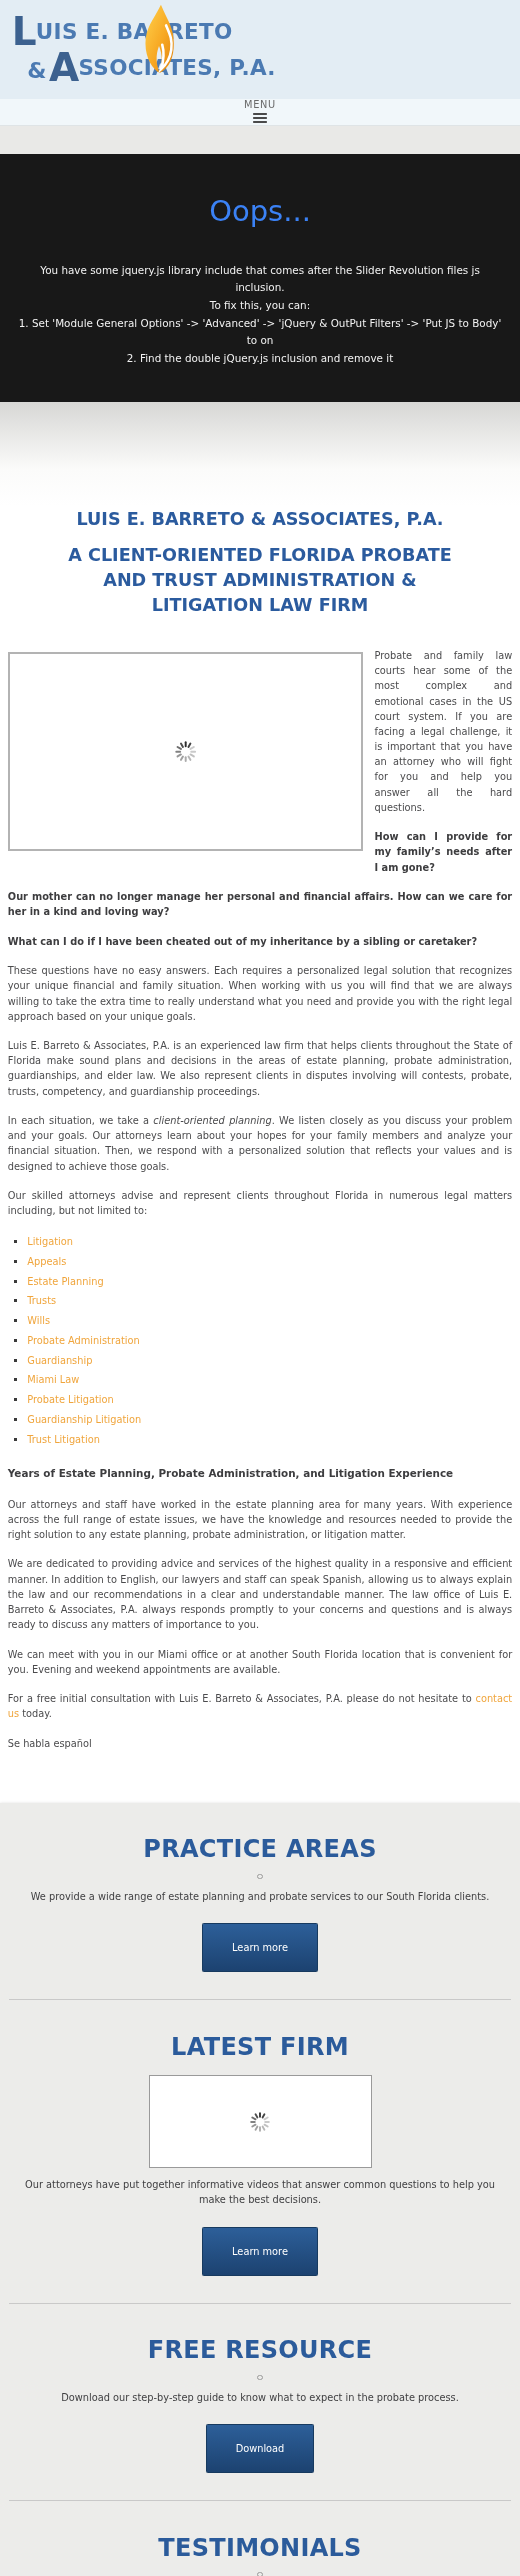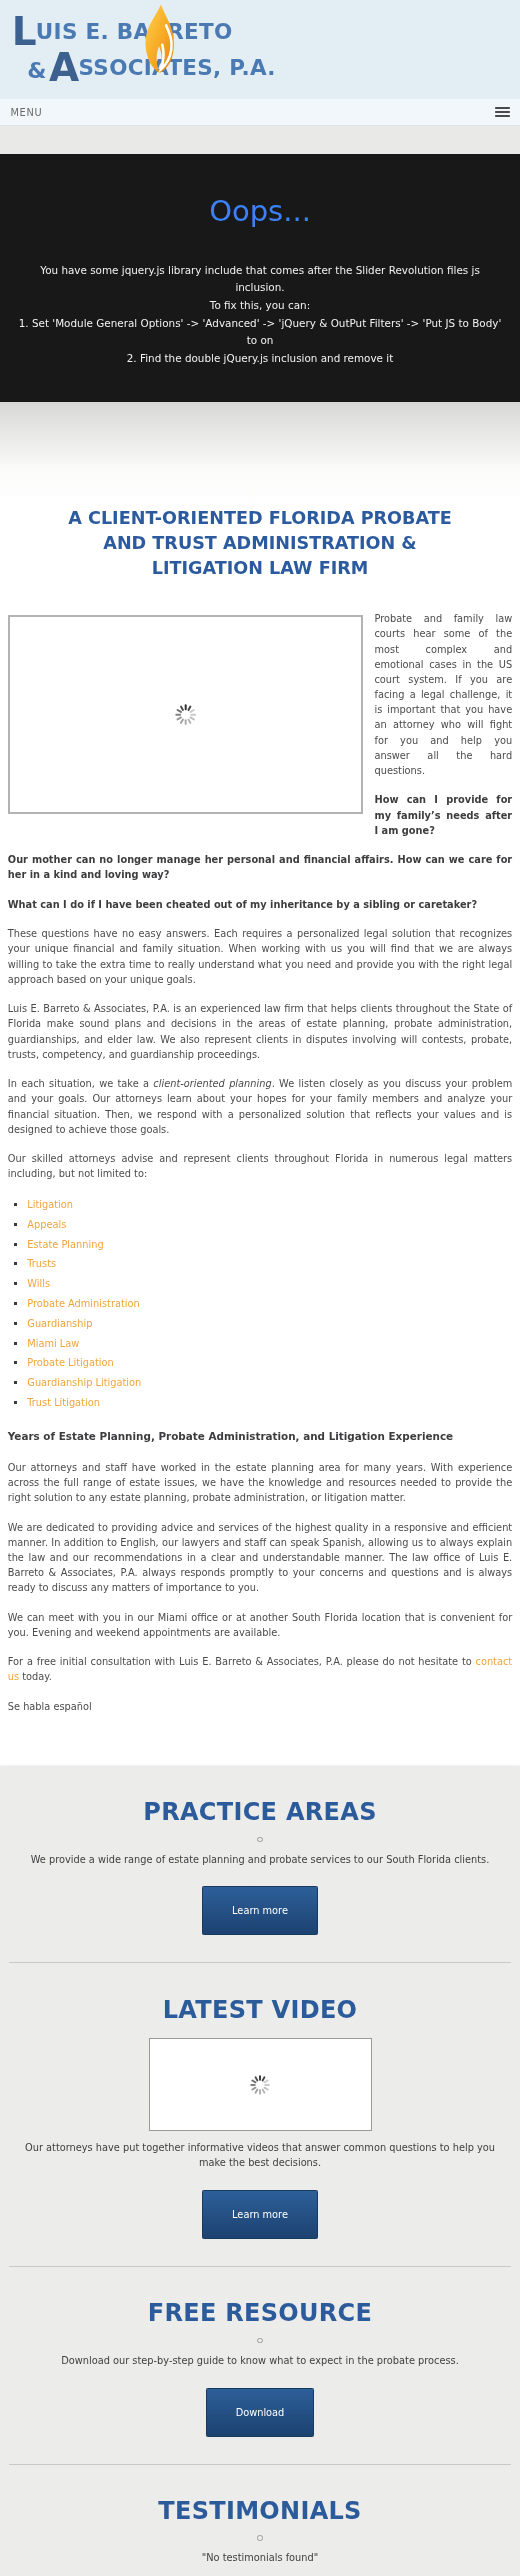--- a/index.html
+++ b/index.html
@@ -8,21 +8,21 @@
   
   .site-header { height:99px; background:#e3edf4; position:relative; overflow:hidden; }
   .logo { position:absolute; left:11.7px; top:11.7px; line-height:1; }
   .logo-line { white-space:nowrap; }
   .logo-big { font-size:39px; font-weight:bold; color:#3c618f; vertical-align:-6.5px; letter-spacing:-0.7px; }
   .logo-rest { font-size:21.5px; font-weight:bold; color:#4b7ab2; letter-spacing:0.3px; }
   .logo-amp { font-size:22px; font-weight:bold; color:#4b7ab2; vertical-align:-3.9px; margin-right:2.6px; }
   .l2 { margin-left:15.6px; margin-top:-2.6px; }
   .flame { position:absolute; left:127px; top:-9px; }
 
-  .menu-bar { height:26px; background:#f1f7fa; border-bottom:0.7px solid #dfe4e6; display:flex; align-items:center; justify-content:space-between; padding:0 10.4px; }
+  .menu-bar { height:26px; background:#f1f7fa; border-bottom:0.7px solid #dfe4e6; display:flex; align-items:center; justify-content:space-between; padding:0 10.4px;flex-direction:column; }
   .menu-label { color:#6a6a6a; font-size:9.8px; letter-spacing:0.7px; }
   .hamburger { width:14.3px; display:inline-block; cursor:pointer; }
   .hamburger span { display:block; height:2px; background:#4a4a4a; margin:2px 0; border-radius:0.7px; }
 
   .gray-strip { height:28px; background:#e9e9e7; }
 
   
   .hero { background:#181818; color:#f2f2f2; text-align:center; padding:22px 18px 34px; }
   .hero-title { font-size:29px; font-weight:normal; margin:18px 0 34px; color:#3b82f6; }
   .hero p { font-size:10.4px; line-height:1.62; margin:1.3px auto; max-width:494px; }
@@ -98,20 +98,21 @@
   <div class="hero-title">Oops...</div>
   <p>You have some jquery.js library include that comes after the Slider Revolution files js inclusion.</p>
   <p>To fix this, you can:</p>
   <p>1. Set 'Module General Options' -&gt; 'Advanced' -&gt; 'jQuery &amp; OutPut Filters' -&gt; 'Put JS to Body' to on</p>
   <p>2. Find the double jQuery.js inclusion and remove it</p>
 </div>
 
 <div class="fade-strip"></div>
 
 <div class="content">
+  <h1 class="intro-title">LUIS E. BARRETO &amp; ASSOCIATES, P.A.</h1>
   <h2 class="intro-subtitle">A CLIENT-ORIENTED FLORIDA PROBATE AND TRUST ADMINISTRATION &amp; LITIGATION LAW FIRM</h2>
 
   <div class="article">
     <div class="img-box">
       <svg width="23.4" height="23.4" viewBox="0 0 36 36">
         <g fill="#2d2d2d">
           <rect x="16.5" y="2" width="3" height="9" rx="1.5" opacity="1"></rect>
           <rect x="16.5" y="2" width="3" height="9" rx="1.5" opacity="0.9" transform="rotate(30 18 18)"></rect>
           <rect x="16.5" y="2" width="3" height="9" rx="1.5" opacity="0.25" transform="rotate(60 18 18)"></rect>
           <rect x="16.5" y="2" width="3" height="9" rx="1.5" opacity="0.25" transform="rotate(90 18 18)"></rect>
@@ -164,21 +165,21 @@
   <div class="section">
     <h2 class="section-title">PRACTICE AREAS</h2>
     <span class="ornament"></span>
     <p class="section-text">We provide a wide range of estate planning and probate services to our South Florida clients.</p>
     <a class="btn" href="#">Learn more</a>
   </div>
 
   <div class="divider"></div>
 
   <div class="section">
-    <h2 class="section-title">LATEST VIDEO</h2>
+    <h2 class="section-title">LATEST FIRM</h2>
     <div class="video-box">
       <svg width="22" height="22" viewBox="0 0 36 36">
         <g fill="#2d2d2d">
           <rect x="16.5" y="2" width="3" height="9" rx="1.5" opacity="1"></rect>
           <rect x="16.5" y="2" width="3" height="9" rx="1.5" opacity="0.9" transform="rotate(30 18 18)"></rect>
           <rect x="16.5" y="2" width="3" height="9" rx="1.5" opacity="0.25" transform="rotate(60 18 18)"></rect>
           <rect x="16.5" y="2" width="3" height="9" rx="1.5" opacity="0.25" transform="rotate(90 18 18)"></rect>
           <rect x="16.5" y="2" width="3" height="9" rx="1.5" opacity="0.3" transform="rotate(120 18 18)"></rect>
           <rect x="16.5" y="2" width="3" height="9" rx="1.5" opacity="0.35" transform="rotate(150 18 18)"></rect>
           <rect x="16.5" y="2" width="3" height="9" rx="1.5" opacity="0.4" transform="rotate(180 18 18)"></rect>

